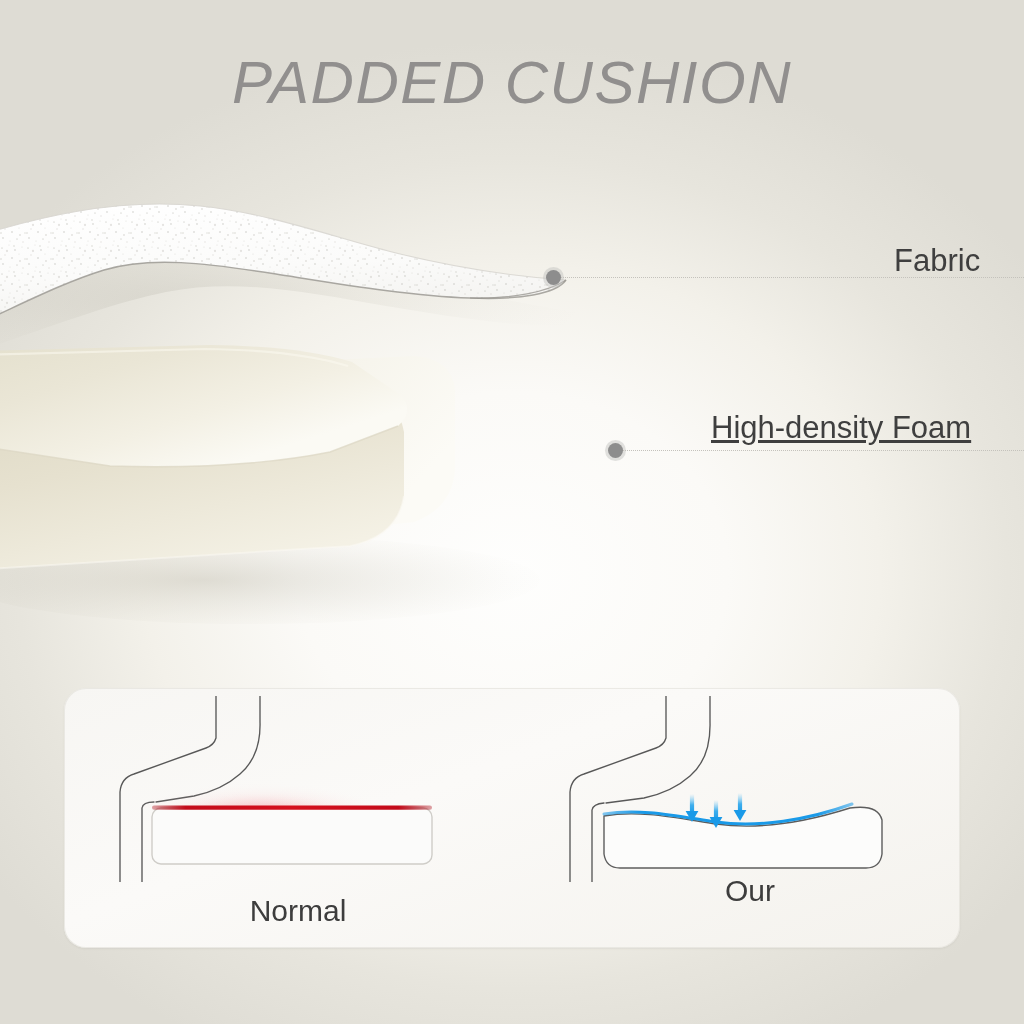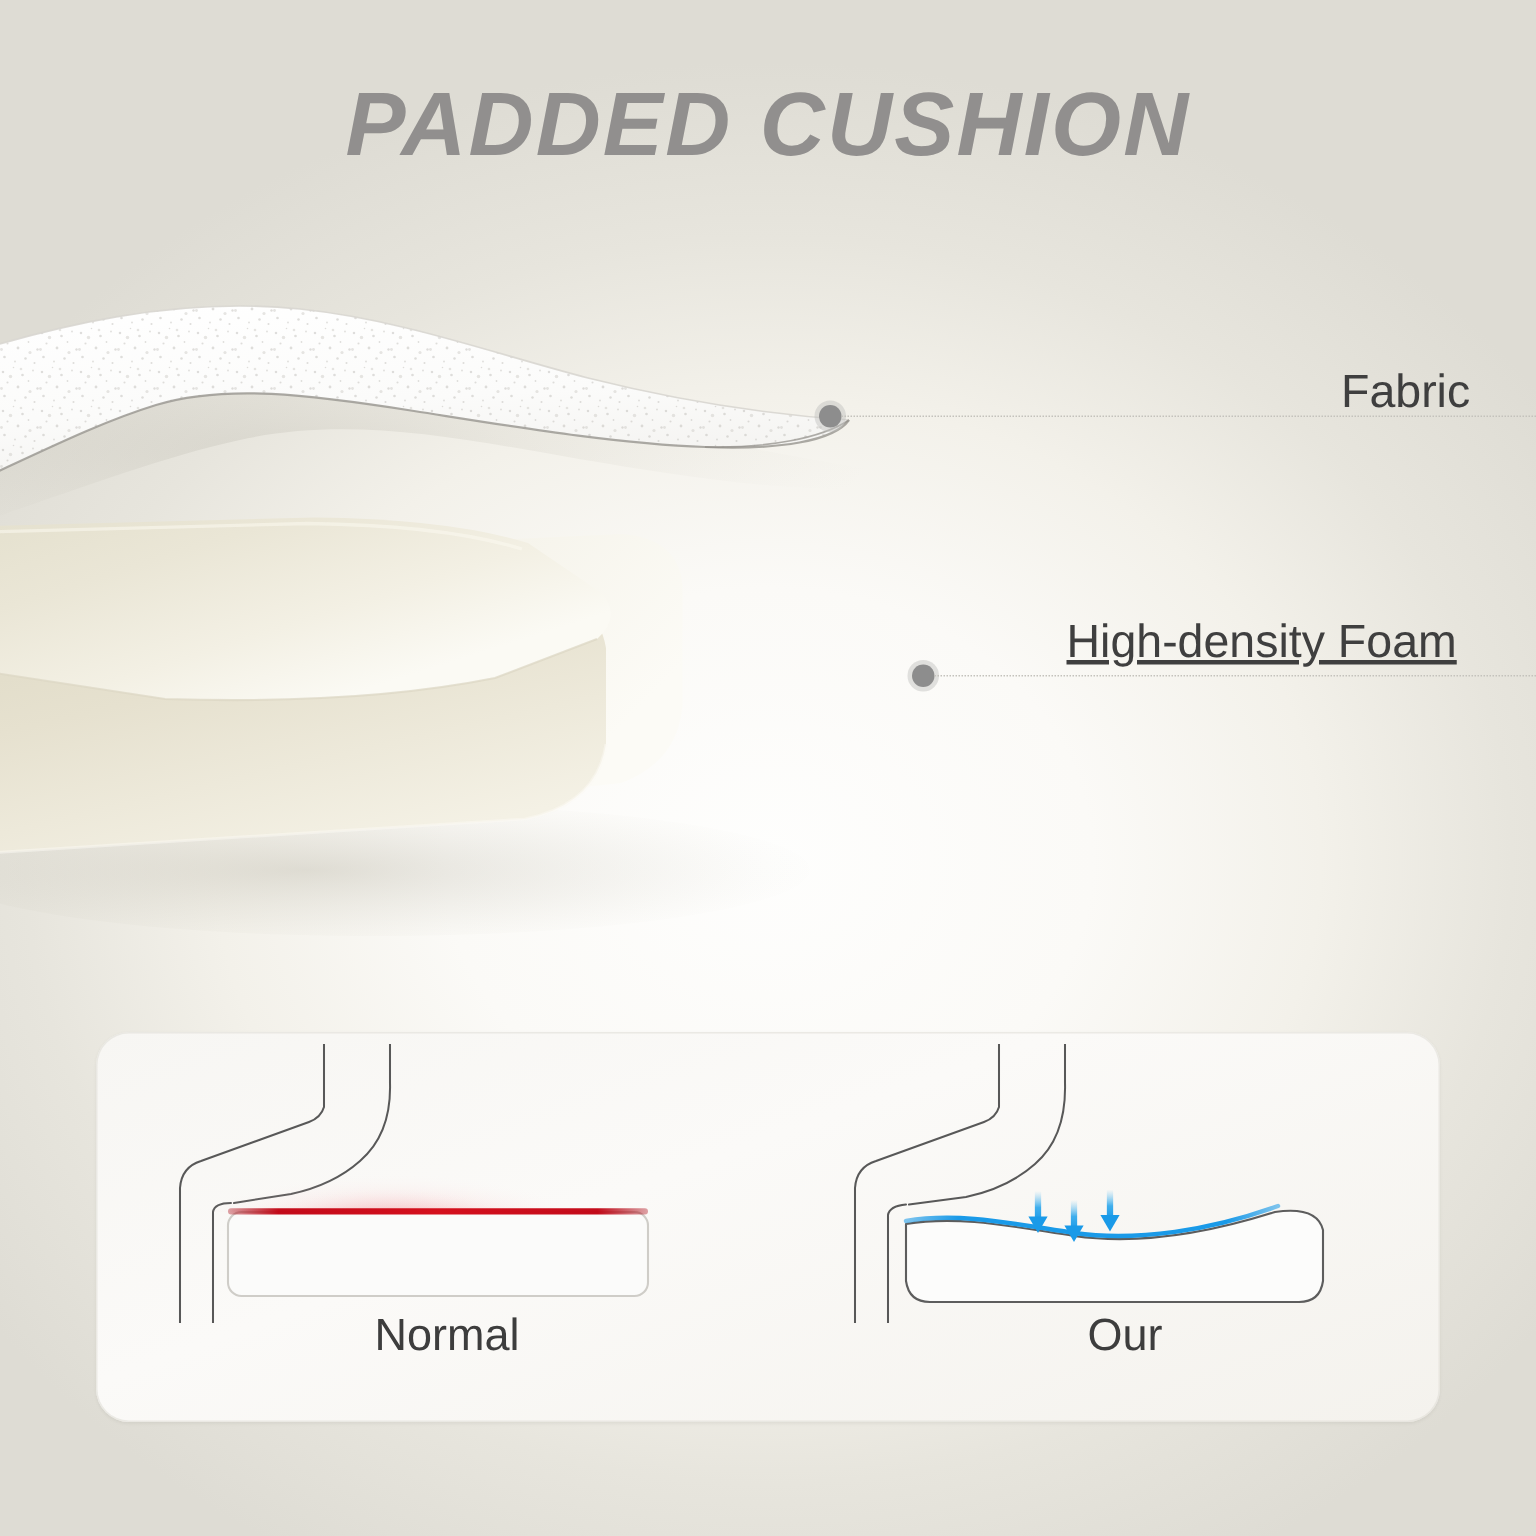--- a/index.html
+++ b/index.html
@@ -26,21 +26,21 @@
   }
 
   
   #title {
     position: absolute;
     left: 0;
     top: 48px;
     width: 1024px;
     text-align: center;
     font-size: 60px;
-    font-weight: bold;
+    font-weight: normal;
     font-style: italic;
     letter-spacing: 1.5px;
     color: #918f8e;
     font-family: "Liberation Sans", sans-serif;
     white-space: nowrap;
   }
 
   
   #product-art {
     position: absolute;
@@ -116,21 +116,21 @@
     position: absolute;
     left: 0;
     top: 186px;
     width: 448px;
     text-align: center;
     font-size: 30px;
     font-weight: 300;
     color: #3d3d3d;
     font-family: "Liberation Sans", sans-serif;
   }
-  #cell-normal .compare-caption { padding-left: 20px; box-sizing: border-box; }
+  #cell-normal .compare-caption { padding-left: 20px; box-sizing: border-box; margin-top: 20px; }
   #cell-our    .compare-caption { padding-left: 12px; box-sizing: border-box; }
 </style>
 </head>
 <body>
 
 <div id="stage">
 
   <div id="title">PADDED CUSHION</div>
 
   <div id="product-art">

